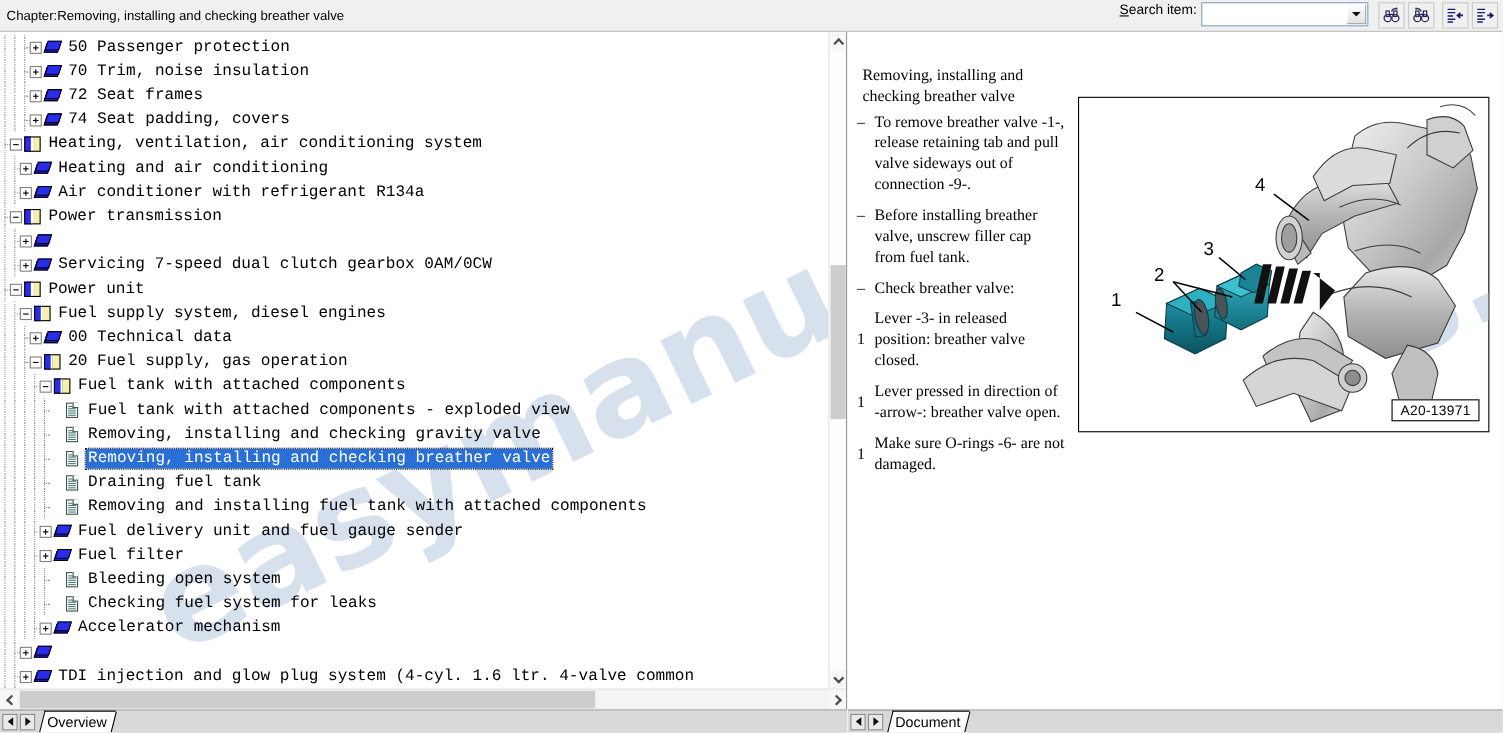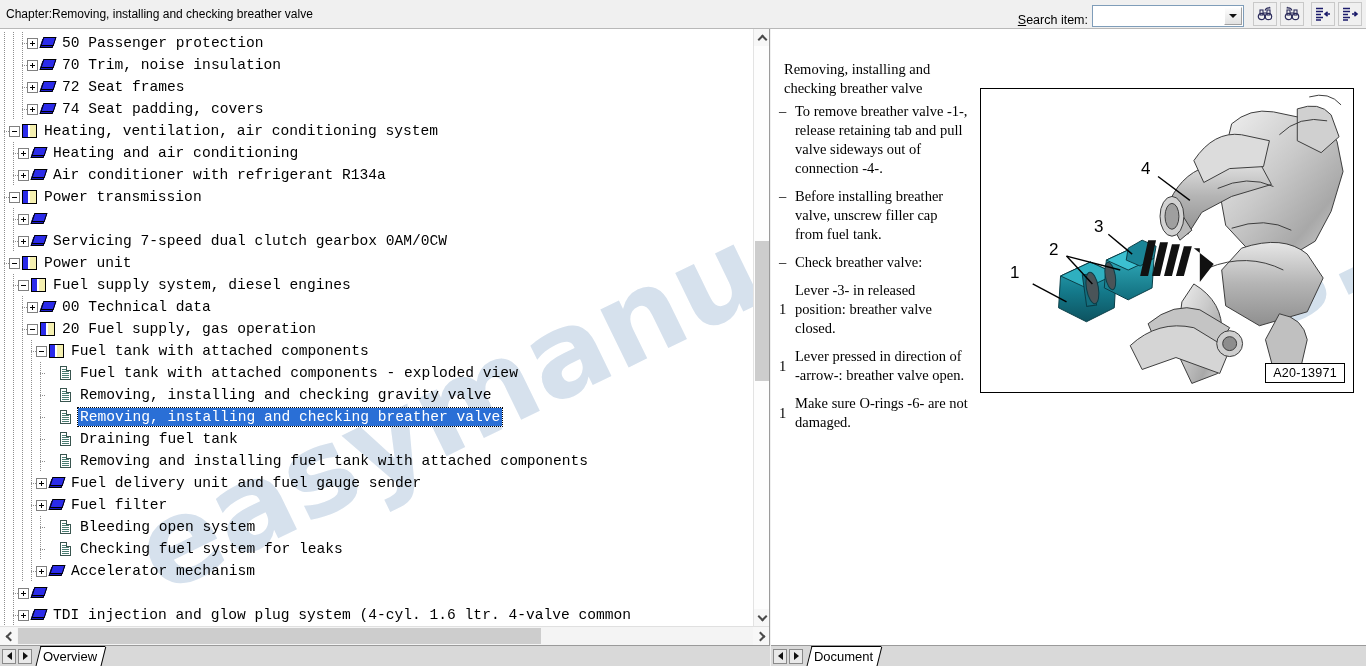--- a/index.html
+++ b/index.html
@@ -19,21 +19,21 @@
     background:#f0f0f0;
     border-bottom:1px solid #b8b8b8;
   }
   .chapter-label {
     position:absolute; left:6px; top:7px;
     font-size:12px; color:#000; white-space:nowrap;
     font-family:"Liberation Sans", sans-serif;
   }
   .search-wrap {
     position:absolute; right:122px; top:2px;
-    display:flex; align-items:flex-end; height:25px;margin-left:45px;
+    display:flex; align-items:flex-start; height:25px;margin-left:45px;
   }
   .search-label {
     font-size:12.5px; color:#000; margin-right:4px; white-space:nowrap;
   }
   .search-label u { text-decoration: underline; }
   .combo {
     position:relative; width:152px; height:22px;
     background:#fff; border:1px solid #7f9db9;
     display:flex; align-items:center;
   }
@@ -684,21 +684,21 @@
   </div>
 
   <div class="right-panel">
     <div class="doc-area">
 
       <div class="doc-title">Removing, installing and checking breather valve</div>
 
       <div class="doc-list" id="doc-list">
           <div class="doc-item">
             <div class="doc-mark">–</div>
-            <div class="doc-text">To remove breather valve -1-, release retaining tab and pull valve sideways out of connection -4-.</div>
+            <div class="doc-text">To remove breather valve -1-, release retaining tab and pull valve sideways out of connection -9-.</div>
           </div>
           <div class="doc-item">
             <div class="doc-mark">–</div>
             <div class="doc-text">Before installing breather valve, unscrew filler cap from fuel tank.</div>
           </div>
           <div class="doc-item">
             <div class="doc-mark">–</div>
             <div class="doc-text">Check breather valve:</div>
           </div>
           <div class="doc-item">

